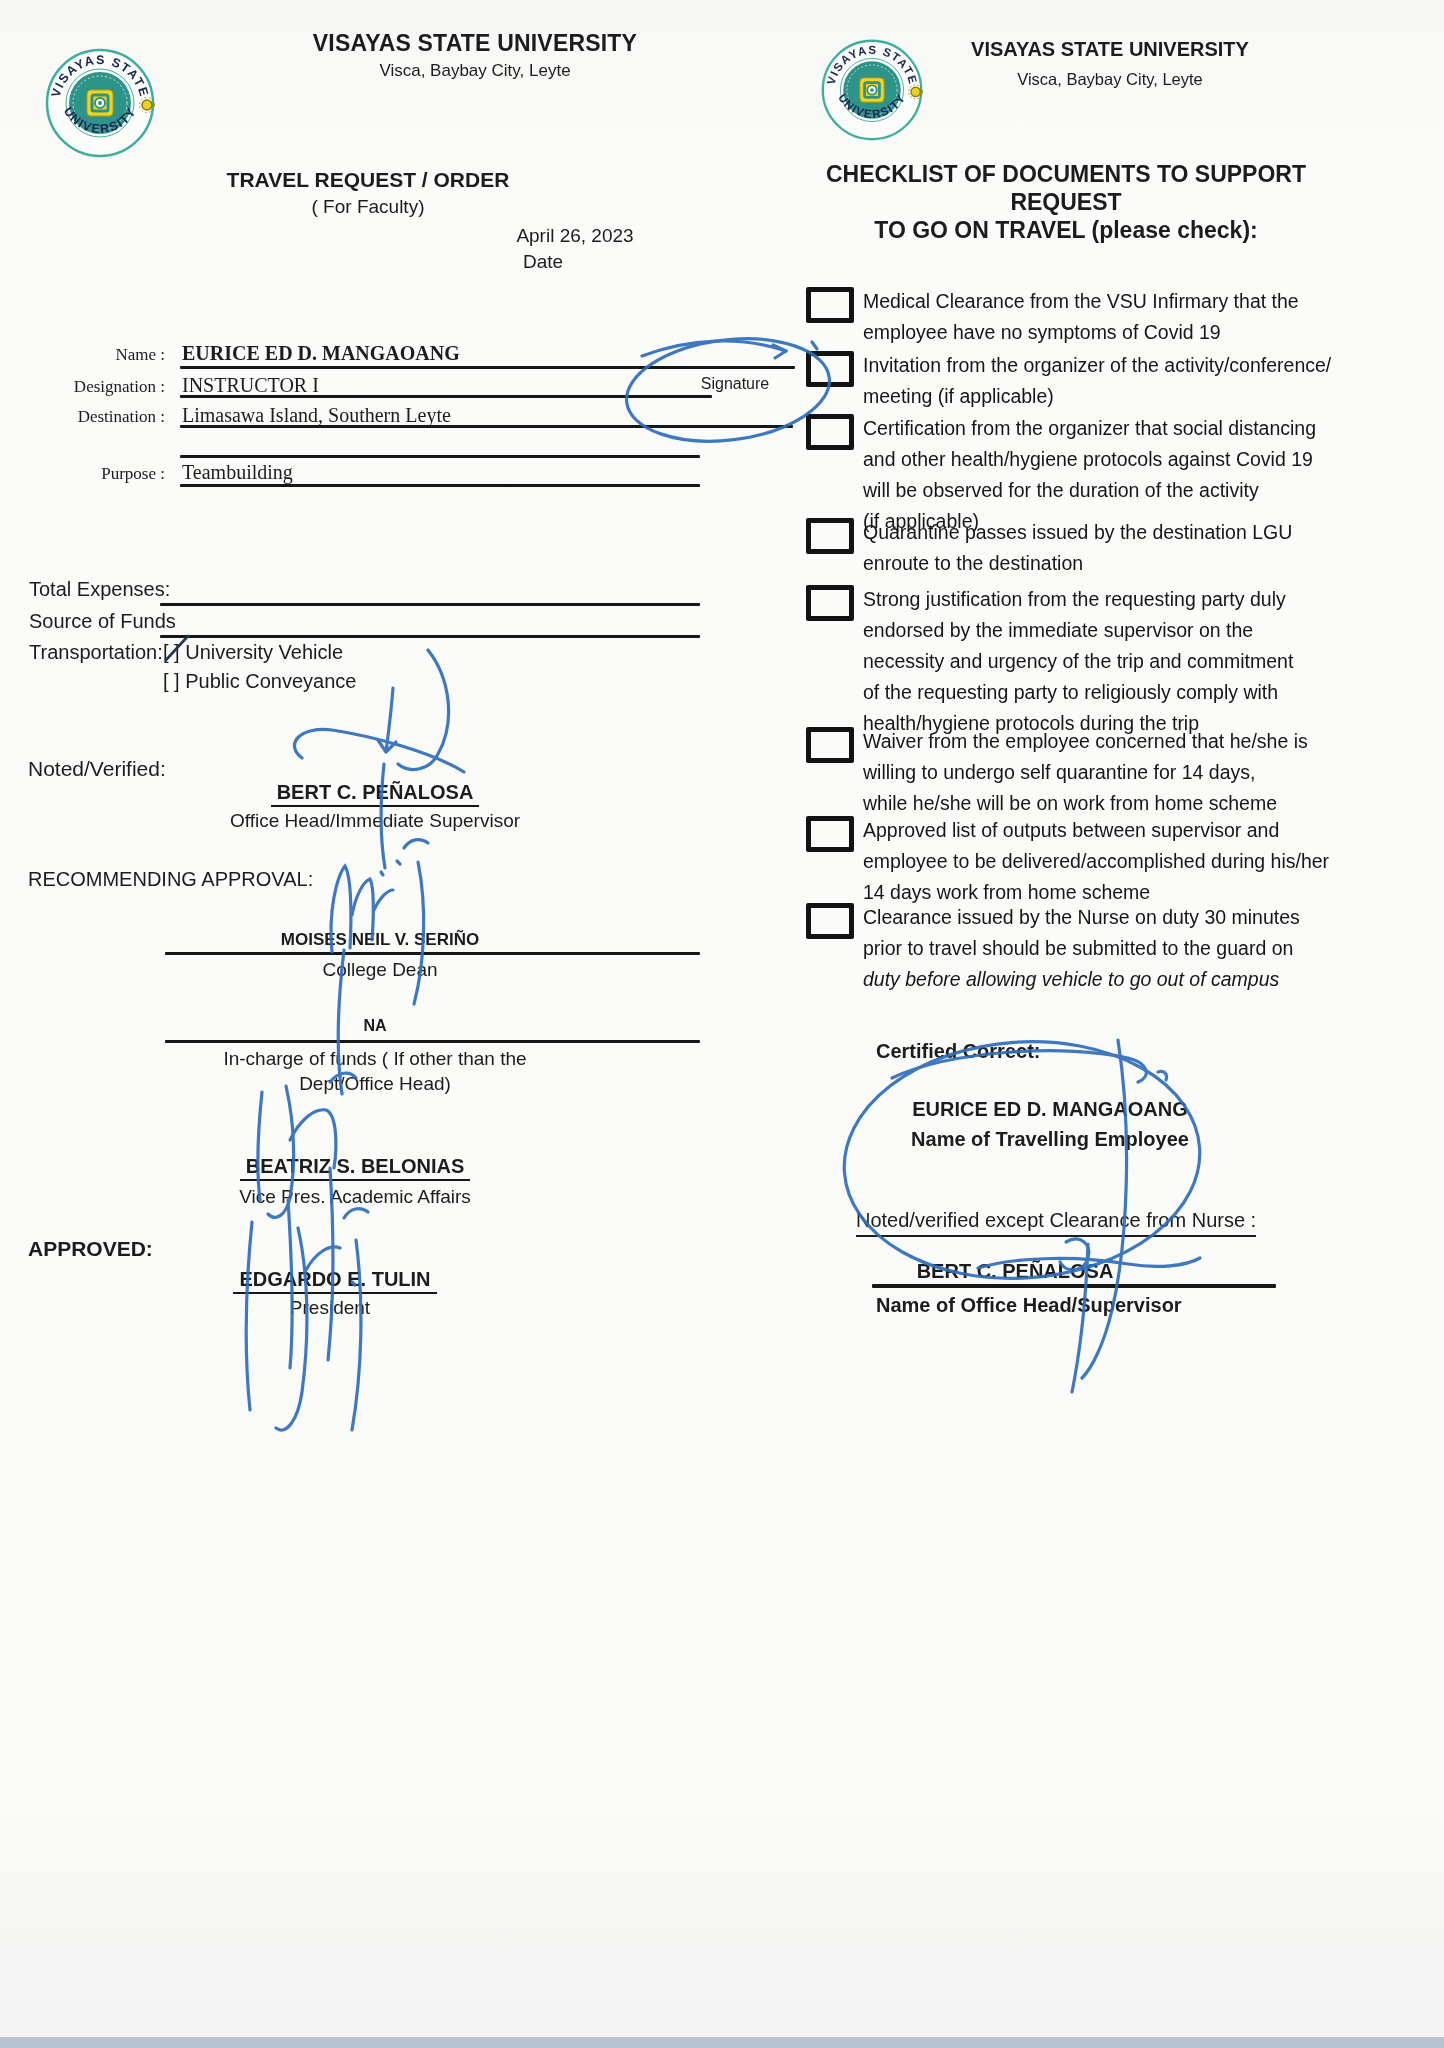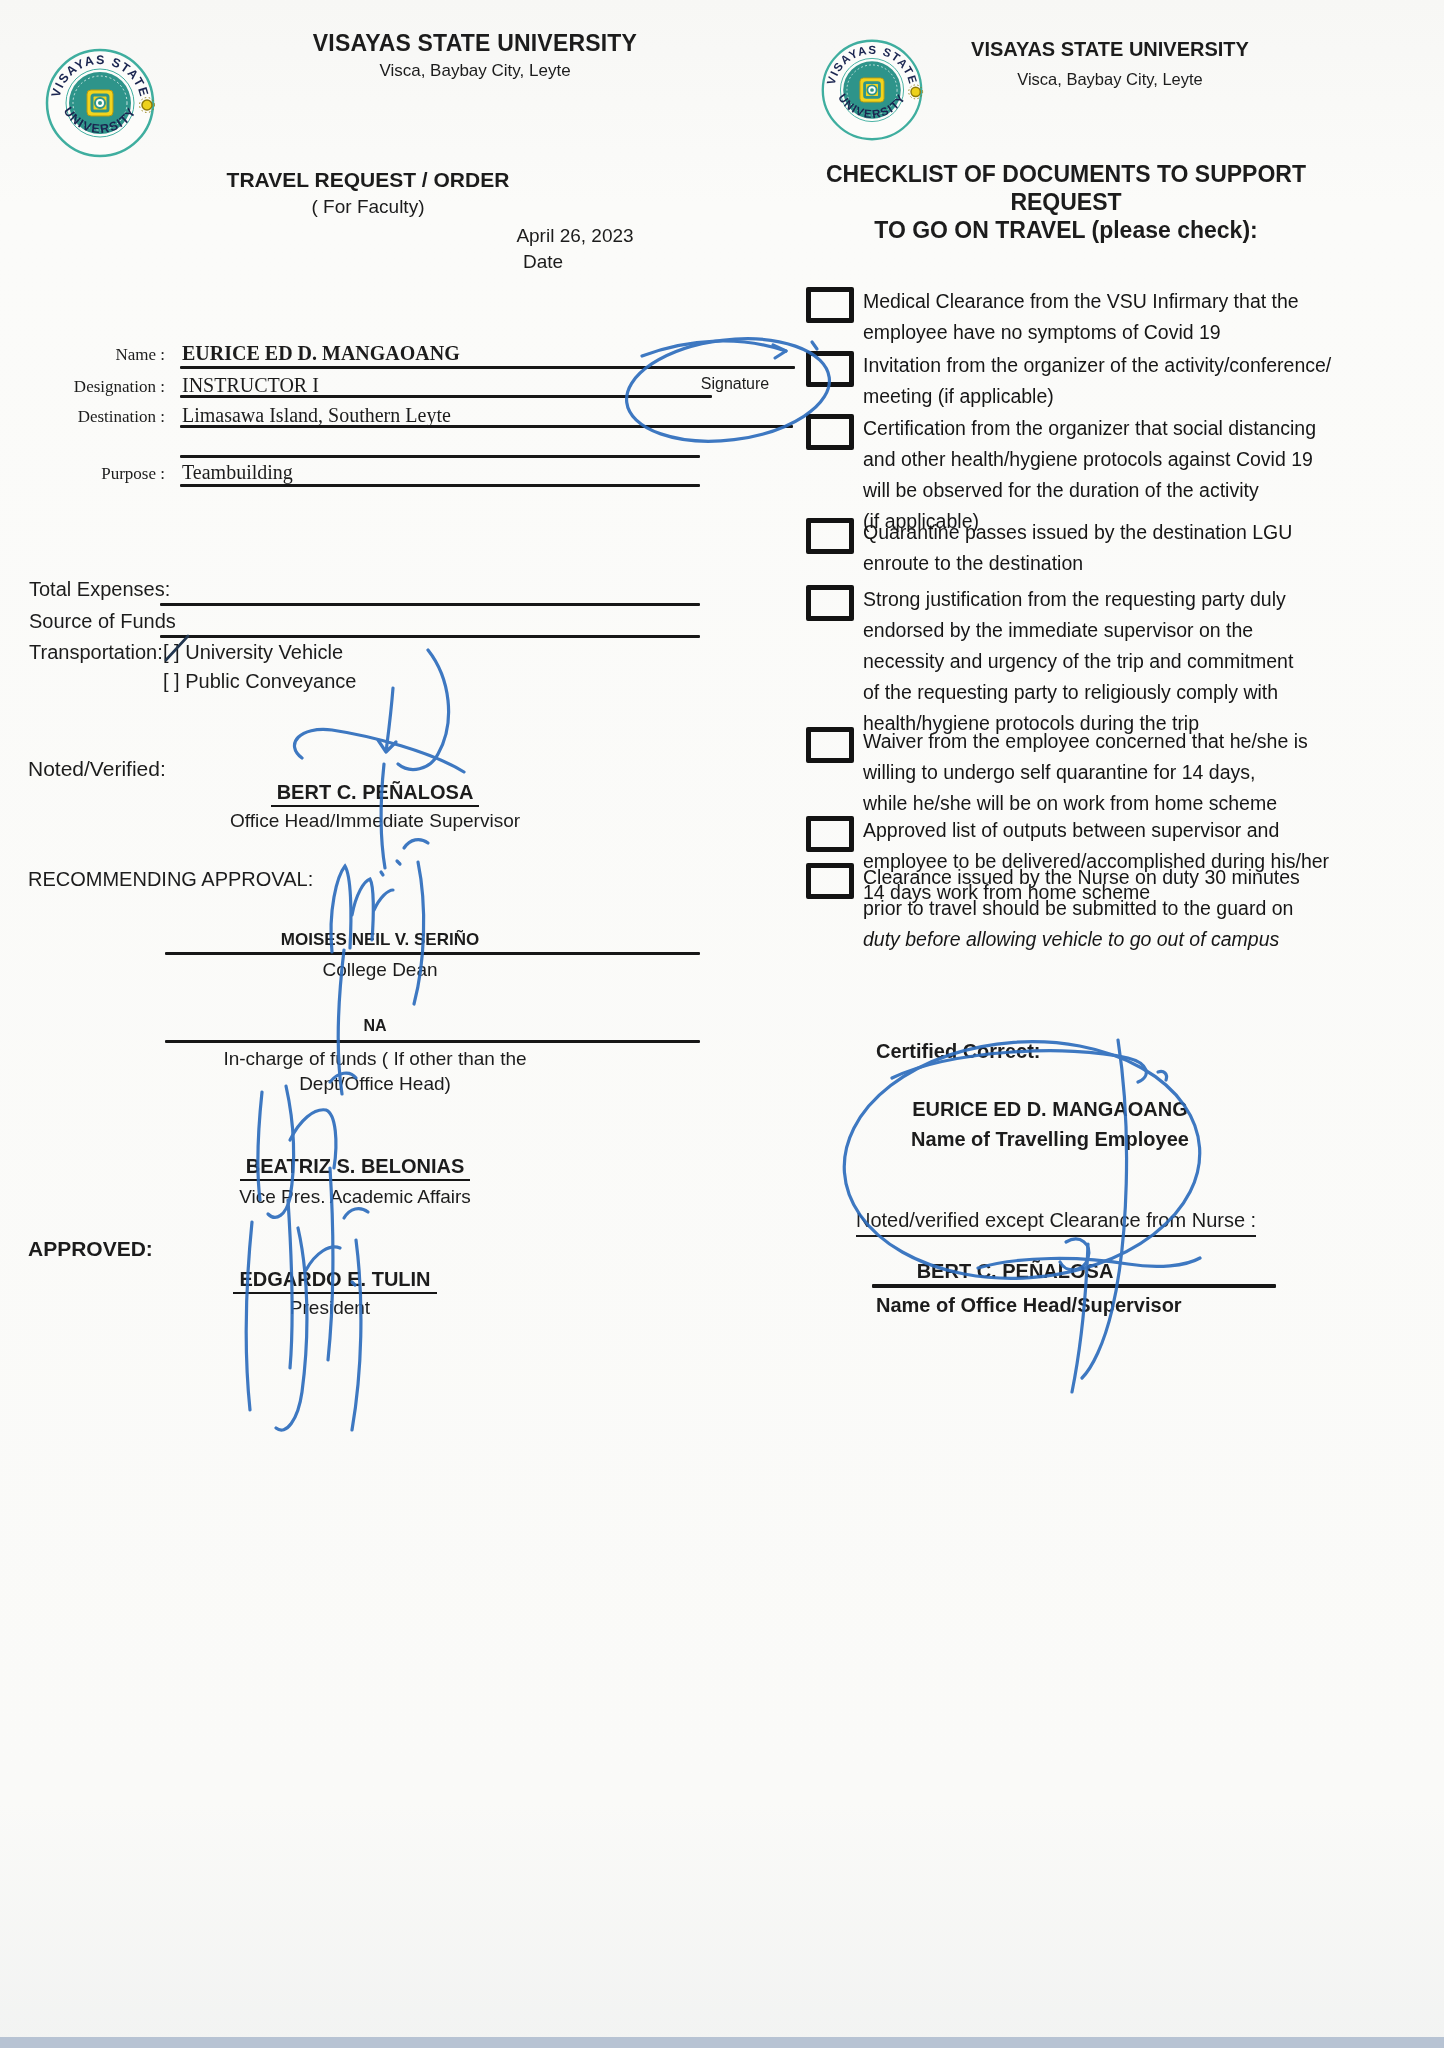--- a/index.html
+++ b/index.html
@@ -201,21 +201,21 @@
     <span class="chk-text">Waiver from the employee concerned that he/she is
 willing to undergo self quarantine for 14 days,
 while he/she will be on work from home scheme</span>
   </div>
   <div class="chk-item" style="top:815px">
     <span class="chk-box"></span>
     <span class="chk-text">Approved list of outputs between supervisor and
 employee to be delivered/accomplished during his/her
 14 days work from home scheme</span>
   </div>
-  <div class="chk-item" style="top:862px">
+  <div class="chk-item" style="top:902px">
     <span class="chk-box"></span>
     <span class="chk-text"><span>Clearance issued by the Nurse on duty 30 minutes
 prior to travel should be submitted to the guard on</span><span class="ital">duty before allowing vehicle to go out of campus</span></span>
   </div>
 
   <div class="abs b" style="left:876px;top:1040px;font-size:20px">Certified Correct:</div>
   <div class="abs c b" style="left:895px;top:1098px;width:310px;font-size:20px">EURICE ED D. MANGAOANG</div>
   <div class="abs c b" style="left:895px;top:1128px;width:310px;font-size:20px">Name of Travelling Employee</div>
 
   <div class="abs noted-except" style="left:856px;top:1209px">Noted/verified except Clearance from Nurse :</div>

